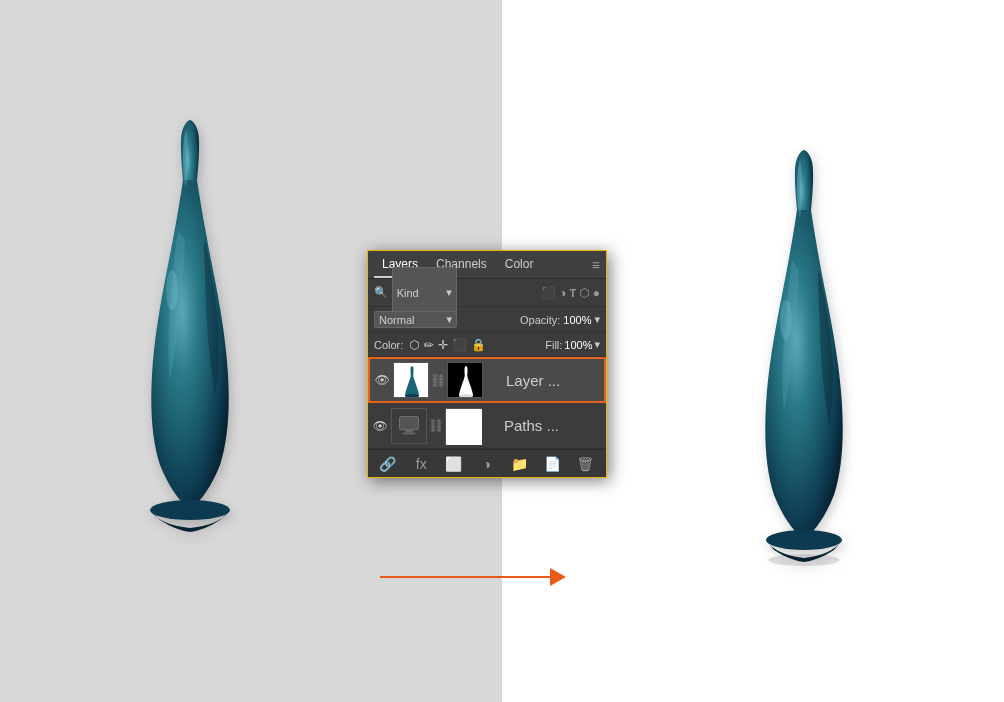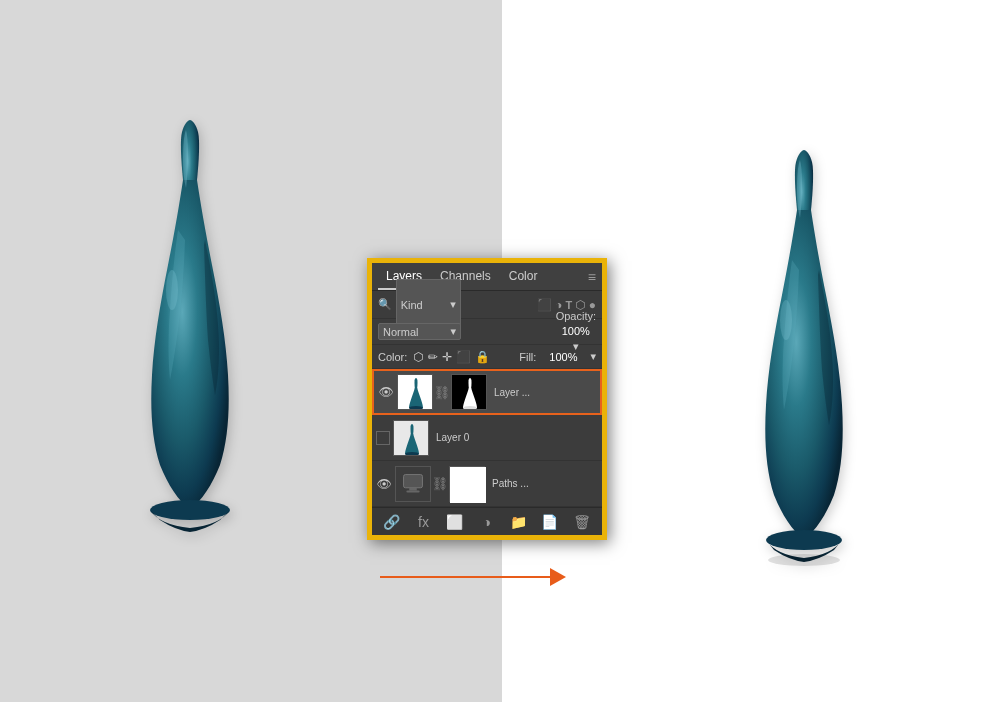--- a/index.html
+++ b/index.html
@@ -74,25 +74,25 @@
       width: 0;
       height: 0;
       border-top: 9px solid transparent;
       border-bottom: 9px solid transparent;
       border-left: 16px solid #e85c1a;
     }
 
     
     .ps-panel {
       position: absolute;
-      top: 258px;
+      top: 250px;
       left: 367px;
       width: 240px;
       background: #3c3c3c;
-      border: 5px solid #eab308;
+      border: 1px solid #eab308;
       font-size: 11px;
       color: #ccc;
       box-shadow: 3px 3px 15px rgba(0,0,0,0.5);
     }
 
     
     .panel-tabs {
       display: flex;
       align-items: center;
       background: #404040;
@@ -178,21 +178,20 @@
       gap: 3px;
       width: 83px;
     }
 
     .opacity-section {
       display: flex;
       align-items: center;
       margin-left: auto;
       gap: 3px;
       font-size: 11px;
-      flex-direction: column;
     }
 
     
     .lock-row {
       display: flex;
       align-items: center;
       padding: 3px 6px;
       border-bottom: 1px solid #333;
       height: 24px;
       gap: 6px;
@@ -201,21 +200,21 @@
 
     .lock-icons {
       display: flex;
       gap: 4px;
     }
 
     .fill-section {
       margin-left: auto;
       display: flex;
       align-items: center;
-      gap: 13px;
+      gap: 2px;
     }
 
     
     .layer-row {
       display: flex;
       align-items: center;
       padding: 2px 4px;
       height: 46px;
       border-bottom: 1px solid #333;
       gap: 3px;
@@ -270,22 +269,22 @@
 
     .mask-thumb {
       width: 36px;
       height: 36px;
       flex-shrink: 0;
       border: 1px solid #555;
     }
 
     .layer-name {
       color: #ccc;
-      font-size: 10px;
-      margin-left: 4px;
+      font-size: 15px;
+      margin-left: 20px;
       flex: 1;
     }
 
     
     .thumb-vase-white {
       background: #fff;
       position: relative;
       overflow: hidden;
     }
 
@@ -471,33 +470,20 @@
       <svg width="36" height="36" viewBox="0 0 36 36">
         <rect width="36" height="36" fill="#000"></rect>
         <path d="M18 3 C18.5 3 19.2 3.8 19.4 5.2 C19.6 6.8 19.5 10 19.2 13 C18.9 16 18.5 18 18 19.5 C17.5 18 17.1 16 16.8 13 C16.5 10 16.4 6.8 16.6 5.2 C16.8 3.8 17.5 3 18 3 Z" fill="#fff"></path>
         <path d="M16.8 13 C16 16 14.5 20 13 24.5 C11.5 29 11 31 11 33 L25 33 C25 31 24.5 29 23 24.5 C21.5 20 20 16 19.2 13 Z" fill="#fff"></path>
         <ellipse cx="18" cy="33" rx="7" ry="2" fill="#ddd"></ellipse>
       </svg>
     </div>
     <span class="layer-name">Layer ...</span>
   </div>
 
-  <div class="layer-row normal">
-    <div class="checkbox-area"></div>
-
-    <div class="thumb thumb-vase-gray">
-      <svg width="36" height="36" viewBox="0 0 36 36">
-        <rect width="36" height="36" fill="#e8e8e8"></rect>
-        <path d="M18 3 C18.5 3 19.2 3.8 19.4 5.2 C19.6 6.8 19.5 10 19.2 13 C18.9 16 18.5 18 18 19.5 C17.5 18 17.1 16 16.8 13 C16.5 10 16.4 6.8 16.6 5.2 C16.8 3.8 17.5 3 18 3 Z" fill="#1a6575"></path>
-        <path d="M16.8 13 C16 16 14.5 20 13 24.5 C11.5 29 11 31 11 33 L25 33 C25 31 24.5 29 23 24.5 C21.5 20 20 16 19.2 13 Z" fill="#1a6575"></path>
-        <ellipse cx="18" cy="33" rx="7" ry="2" fill="#0d3a50"></ellipse>
-      </svg>
-    </div>
-    <span class="layer-name">Layer 0</span>
-  </div>
 
   <div class="layer-row normal">
     <div class="eye-icon">👁</div>
 
     <div class="thumb thumb-monitor">
       <svg width="36" height="36" viewBox="0 0 36 36">
         <rect width="36" height="36" fill="#3c3c3c"></rect>
         <rect x="8" y="8" width="20" height="14" rx="2" fill="#555" stroke="#777" stroke-width="1"></rect>
         <rect x="14" y="22" width="8" height="3" fill="#666"></rect>
         <rect x="11" y="25" width="14" height="2" rx="1" fill="#666"></rect>

